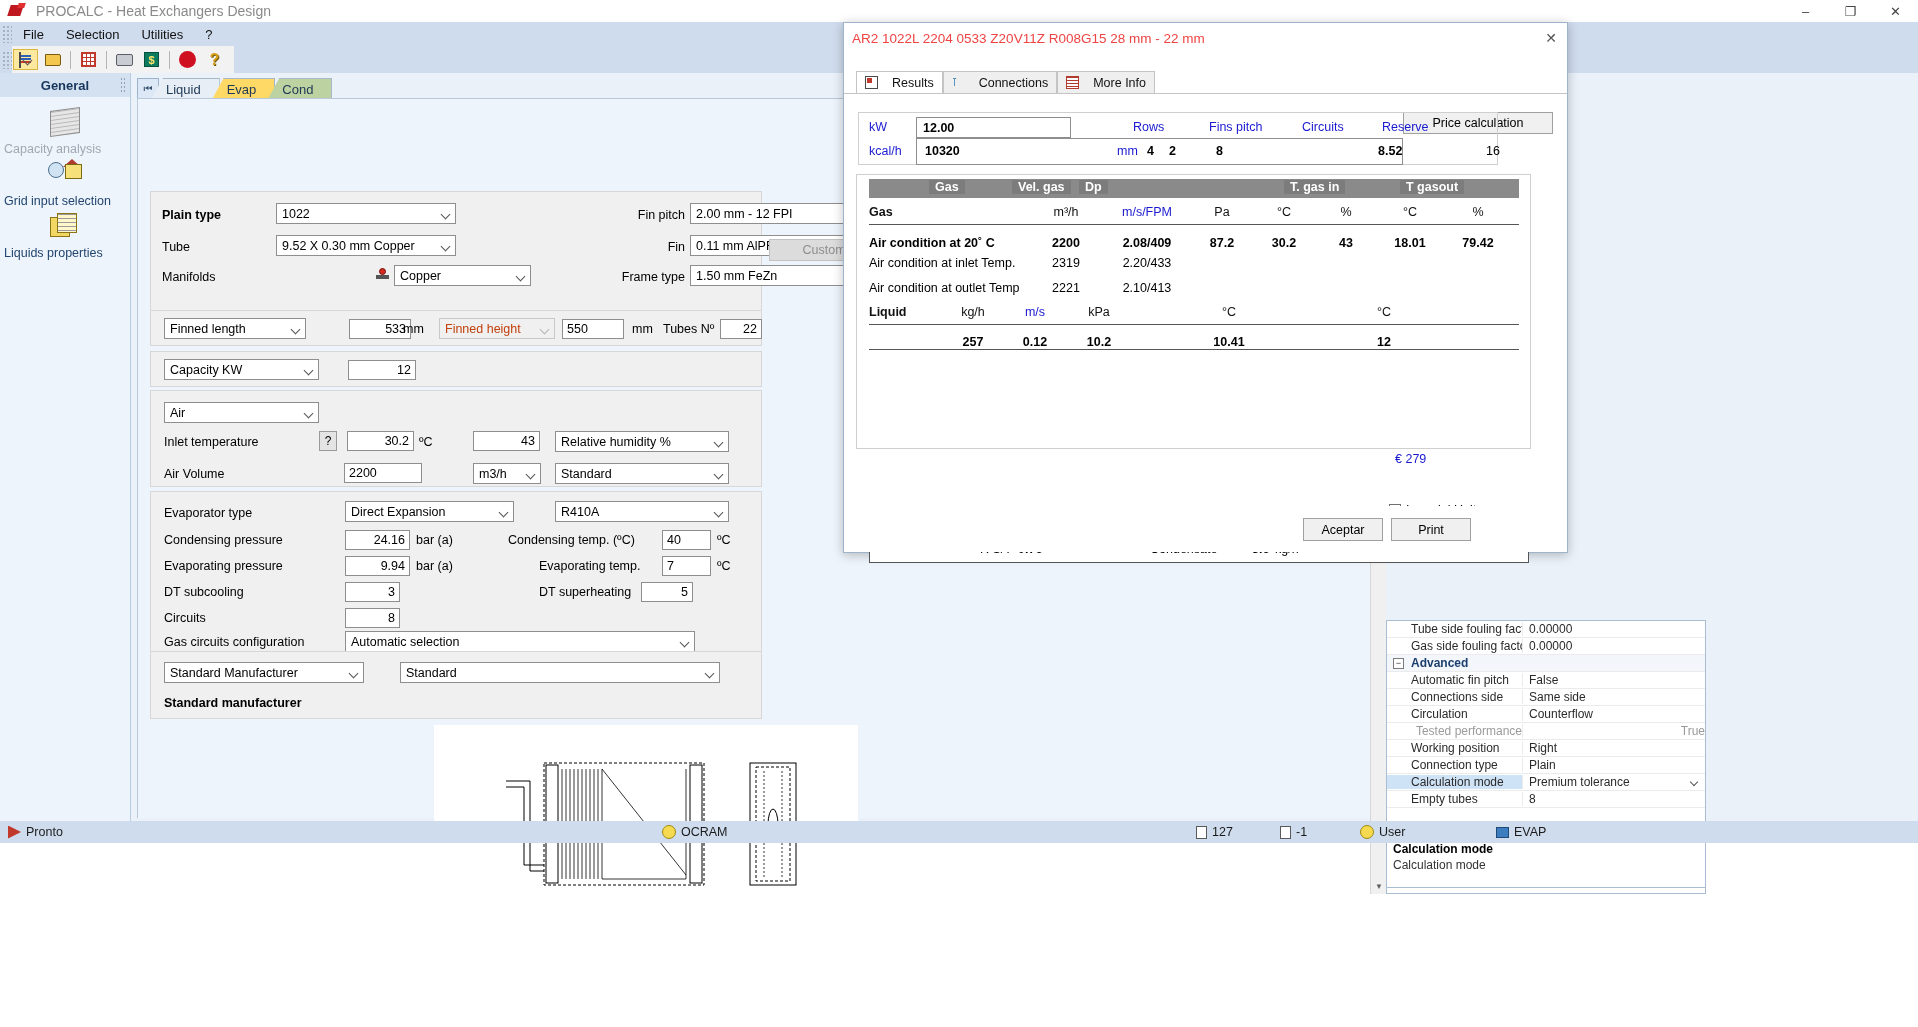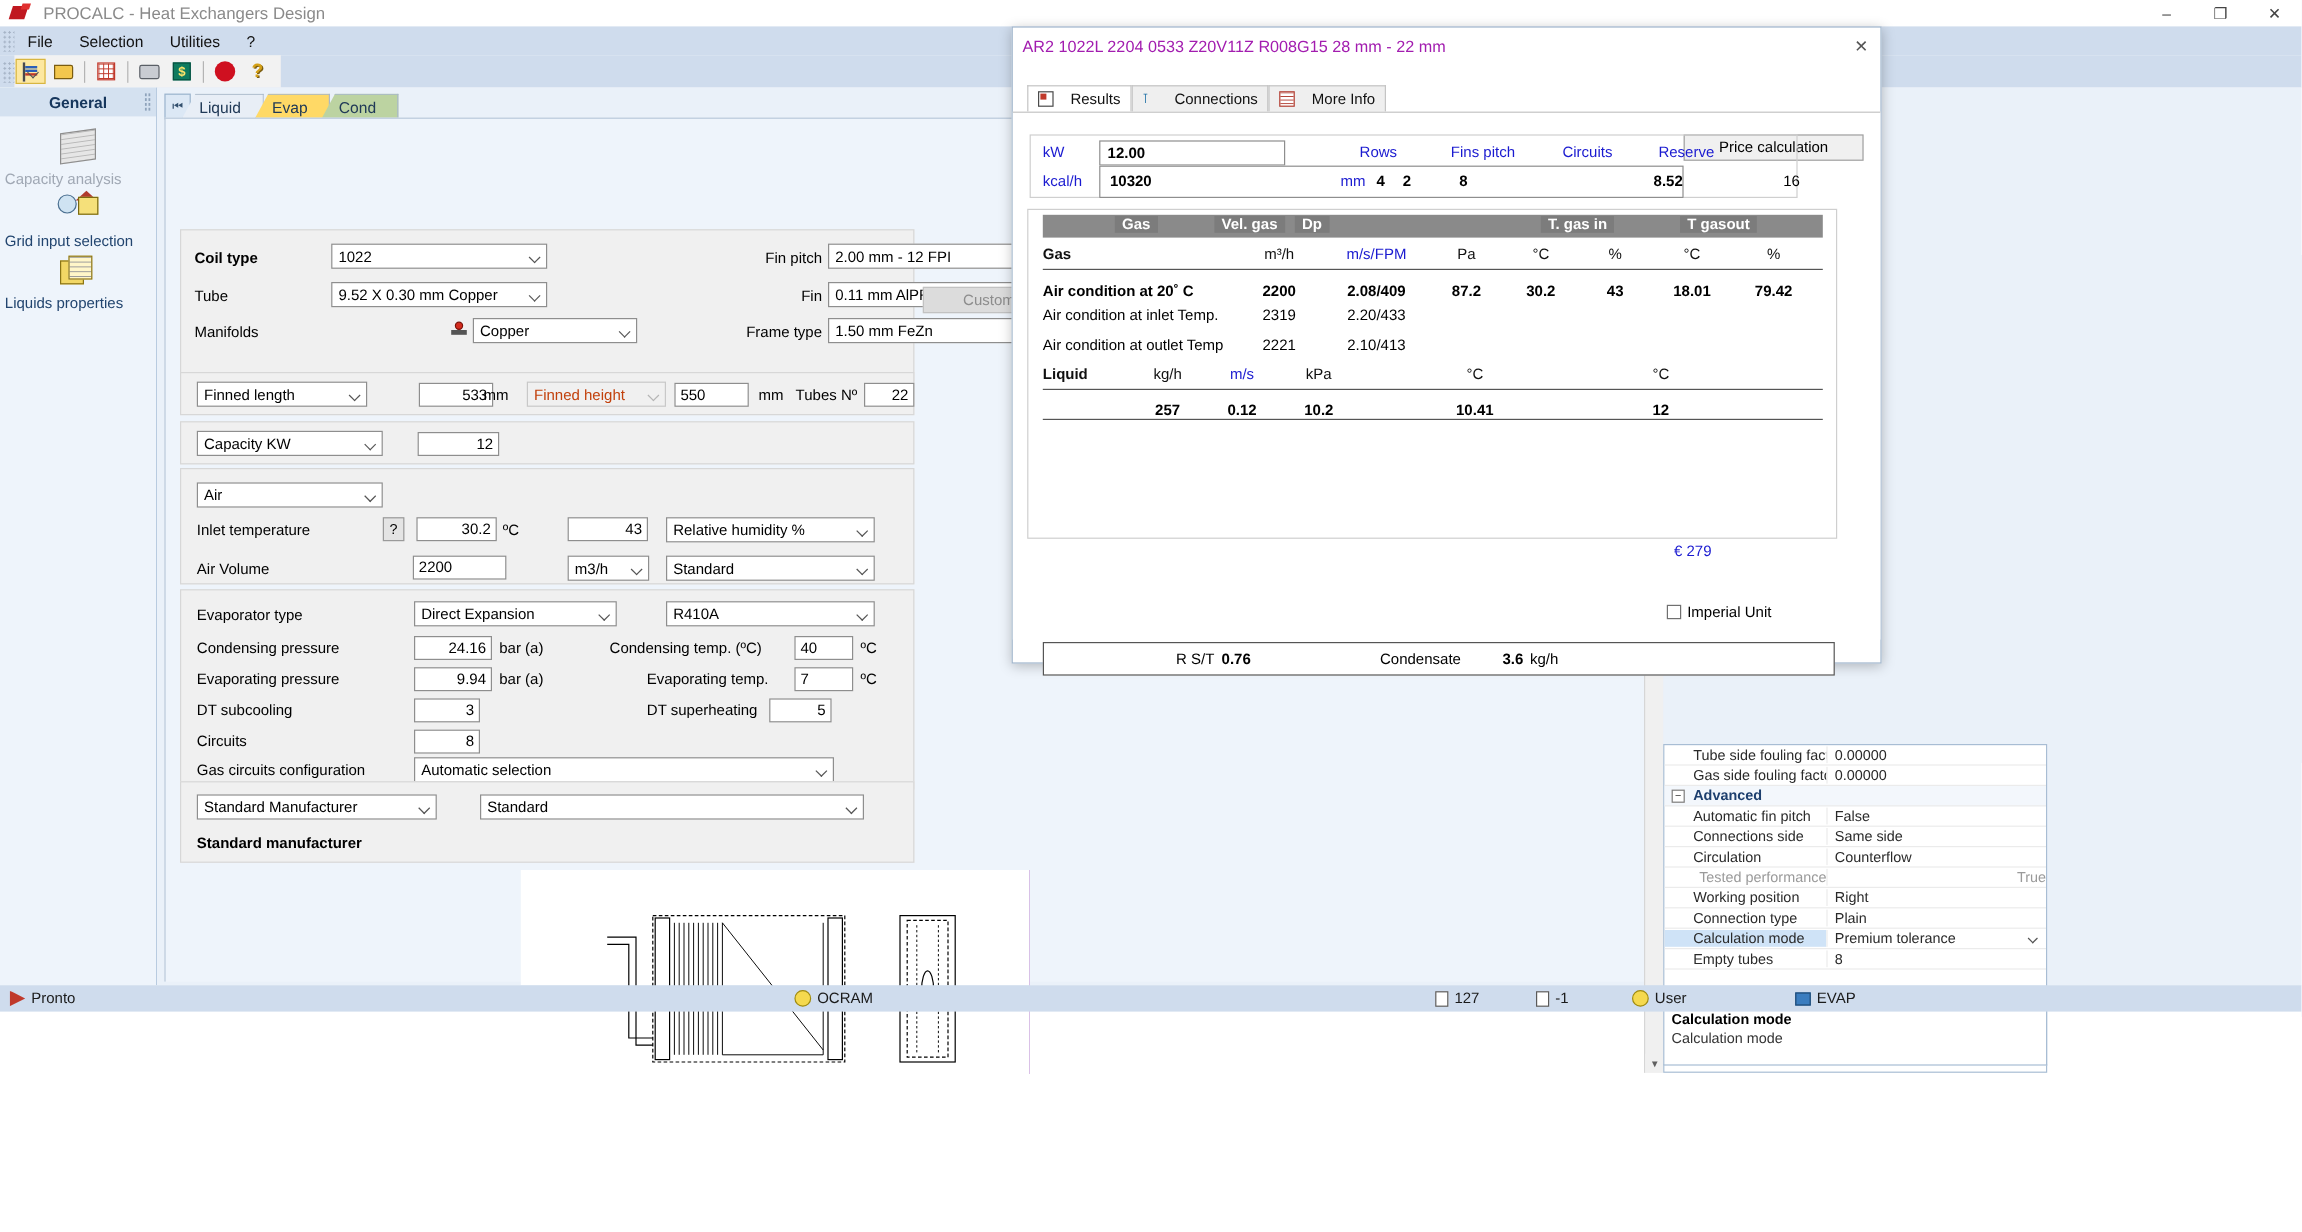--- a/index.html
+++ b/index.html
@@ -170,21 +170,21 @@
   #scrollcol{ position:absolute; left:1239px; top:74px; width:16px; height:747px; background:#f0f0f0;
               border-left:1px solid #d6d6d6;}
   .sarrow{ width:16px;height:16px;display:flex;align-items:center;justify-content:center;
            background:#f0f0f0;color:#606060;font-size:8px;}
   #sthumb{ position:absolute; top:16px; left:0; width:16px; height:60px; background:#cdcdcd; }
 
   
   #dialog{ position:absolute; left:843px; top:22px; width:725px; height:531px;
            background:#fff; border:1px solid #9fb4cb; box-shadow:0 2px 10px rgba(0,0,0,.25); }
   #dlgtitle{ height:30px; display:flex; align-items:center; padding:0 8px; }
-  #dlgtitle .txt{ font-size:13.5px; color:#a21caf; }
+  #dlgtitle .txt{ font-size:13.5px; color:#ef4444; }
   #dlgclose{ position:absolute; right:4px; top:4px; width:24px;height:22px;
              display:flex;align-items:center;justify-content:center;color:#555;font-size:14px;}
   #dlgtabs{ position:absolute; left:12px; top:48px; height:22px; display:flex; align-items:flex-end; }
   .dtab{ height:22px; padding:0 8px; display:flex; align-items:center; gap:14px;
          font-size:12.5px; border:1px solid #c4c4c4; border-bottom:none; background:#efefef; color:#111;}
   .dtab.active{ background:#fff; }
   .dico{ width:13px;height:13px; display:inline-block; position:relative;}
   .dico.results{ background:#fff;border:1px solid #4a4a4a;}
   .dico.results:after{content:"";position:absolute;left:1px;top:1px;width:5px;height:5px;background:#c0392b;}
   .dico.conn{ color:#1d6fa5; font-size:11px; }
@@ -332,21 +332,21 @@
   <div id="tabstrip">
     <div class="tabnav">⏮</div>
     <div class="tab t-liquid">Liquid</div>
     <div class="tab t-evap">Evap</div>
     <div class="tab t-cond">Cond</div>
   </div>
 
   <div id="panelbg">
 
     <div class="fs" style="left:12px; top:92px; width:612px; height:127px;">
-      <div class="lbl b" style="left:11px; top:16px;">Coil type</div>
+      <div class="lbl b" style="left:11px; top:16px;">Plain type</div>
       <div class="sel" style="left:125px; top:11px; width:180px;">1022</div>
 
       <div class="lbl" style="left:11px; top:48px;">Tube</div>
       <div class="sel" style="left:125px; top:43px; width:180px;">9.52 X 0.30 mm Copper</div>
 
       <div class="lbl" style="left:11px; top:78px;">Manifolds</div>
       <div class="manifoldicon" style="left:225px; top:76px;">
           <b></b>
           <i></i>
         </div>
@@ -650,20 +650,24 @@
       </div>
 
       <div style="position:absolute; left:532px; top:328px; font-size:12.5px;">
         <span class="chk"></span><span>Imperial Unit</span>
       </div>
     </div>
 
     <div style="position:absolute; left:551px; top:358px; color:#1a1ad0; font-size:12.5px;">€ 279</div>
   </div>
 
+  <div id="dlgfoot">
+    <div class="dbtn" style="left:459px; top:12px;">Aceptar</div>
+    <div class="dbtn" style="left:547px; top:12px;">Print</div>
+  </div>
 </div>
 
 <div id="status">
   <div class="stcell">
     <span class="sico run"></span>
     <span>Pronto</span>
   </div>
   <div style="flex:1"></div>
   <div class="stcell" style="position:absolute; left:654px;">
     <span class="sico smile"></span>

